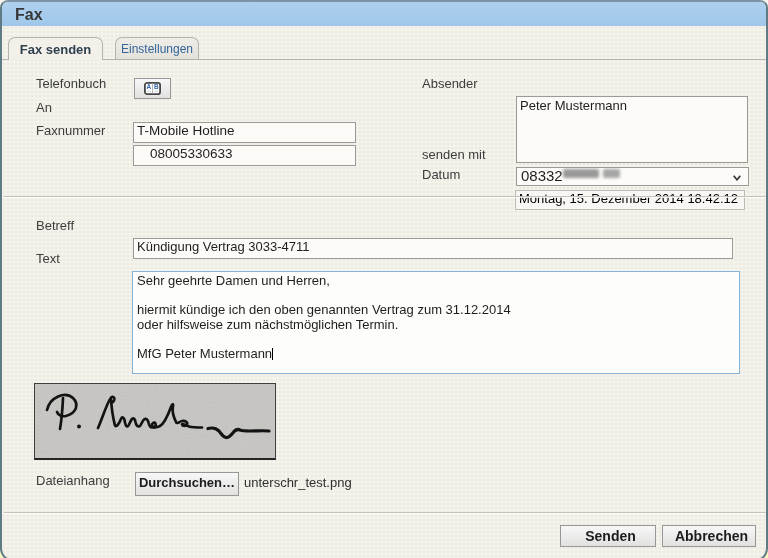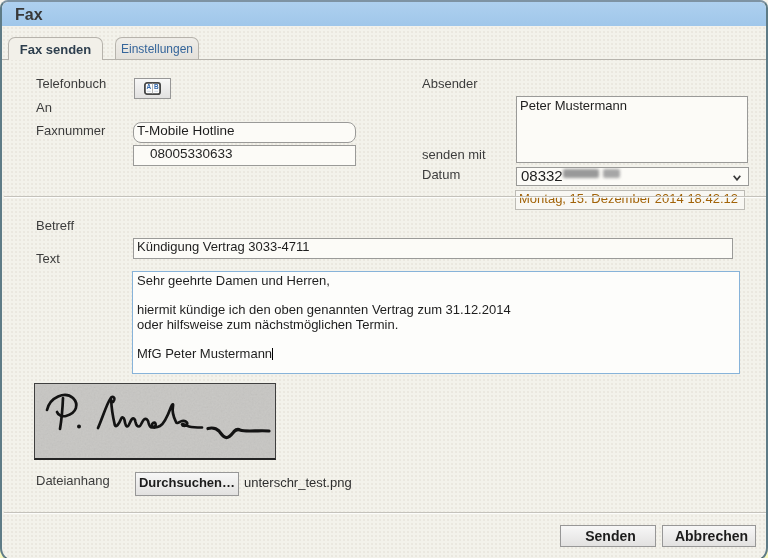--- a/index.html
+++ b/index.html
@@ -65,34 +65,34 @@
     <svg width="17" height="13" viewBox="0 0 17 13" style="margin-top:3px;">
       <rect x="0.9" y="0.9" width="15.2" height="11.2" rx="2.2" fill="#fcfcfc" stroke="#474747" stroke-width="1.8"></rect>
       <line x1="8.5" y1="1.6" x2="8.5" y2="11.4" stroke="#b2b2b2" stroke-width="1"></line>
       <text x="4.9" y="7.4" font-size="6.4" font-weight="bold" fill="#3267ac" text-anchor="middle" font-family="Liberation Sans">A</text>
       <text x="12.2" y="7.4" font-size="6.4" font-weight="bold" fill="#3267ac" text-anchor="middle" font-family="Liberation Sans">B</text>
       <line x1="3" y1="9.3" x2="6.8" y2="9.3" stroke="#c9d4e2" stroke-width="0.9"></line>
       <line x1="10.3" y1="9.3" x2="14" y2="9.3" stroke="#c9d4e2" stroke-width="0.9"></line>
     </svg>
   </div>
   <div class="lbl" style="left:34px; top:98px;">An</div>
-  <div class="inp" style="left:131px; top:100px; width:223px; height:21px; line-height:16px; padding-left:3px; font-size:13.5px;border-radius:8px;">T-Mobile Hotline</div>
+  <div class="inp" style="left:131px; top:100px; width:223px; height:21px; line-height:16px; padding-left:3px; font-size:13.5px;">T-Mobile Hotline</div>
   <div class="lbl" style="left:34px; top:121px;">Faxnummer</div>
   <div class="inp" style="left:131px; top:123px; width:223px; height:21px; line-height:16px; padding-left:16px; font-size:13.5px;">08005330633</div>
 
   <div class="lbl" style="left:420px; top:74px;">Absender</div>
   <div class="inp" style="left:514px; top:74px; width:232px; height:67px; line-height:15px; padding:1px 3px;">Peter Mustermann</div>
   <div class="lbl" style="left:420px; top:145px;">senden mit</div>
   <div class="inp" style="left:514px; top:145px; width:233px; height:19px; line-height:16px; padding-left:4px; font-size:15px;">08332<span style="display:inline-block; vertical-align:3px; width:36px; height:9px; background:#999999; border-radius:2px; filter:blur(1.6px); margin-left:0px;"></span><span style="display:inline-block; vertical-align:3px; width:17px; height:9px; background:#a6a6a6; border-radius:2px; filter:blur(1.6px); margin-left:4px;"></span>
     <svg width="8" height="6" viewBox="0 0 8 6" style="position:absolute; right:7px; top:7px;">
         <path d="M0.7 0.7 L4 4.8 L7.3 0.7" fill="none" stroke="#3a3a3a" stroke-width="1.7"></path>
       </svg>
   </div>
   <div class="lbl" style="left:420px; top:165px;">Datum</div>
-  <div class="inp" style="left:513px; top:168px; width:230px; height:20px; line-height:15px; padding-left:3px; background:#f8f7f3; border-color:#bcbab4; color:#a16207;">Montag, 15. Dezember 2014 18:42:12</div>
+  <div class="inp" style="left:513px; top:168px; width:230px; height:20px; line-height:15px; padding-left:3px; background:#f8f7f3; border-color:#bcbab4; color:#000000;">Montag, 15. Dezember 2014 18:42:12</div>
 
   <div class="sep" style="top:194px;"></div>
 
   <div class="lbl" style="left:34px; top:216px;">Betreff</div>
   <div class="inp" style="left:131px; top:216px; width:600px; height:21px; line-height:15px; padding-left:3px;">Kündigung Vertrag 3033-4711</div>
   <div class="lbl" style="left:34px; top:249px;">Text</div>
   <div class="inp" style="left:130px; top:249px; width:608px; height:103px; line-height:14.5px; padding:2px 3px 0 4px; white-space:pre; background:#fdfdfb; border-color:#87b3d9;">Sehr geehrte Damen und Herren,
 
 hiermit kündige ich den oben genannten Vertrag zum 31.12.2014
 oder hilfsweise zum nächstmöglichen Termin.

